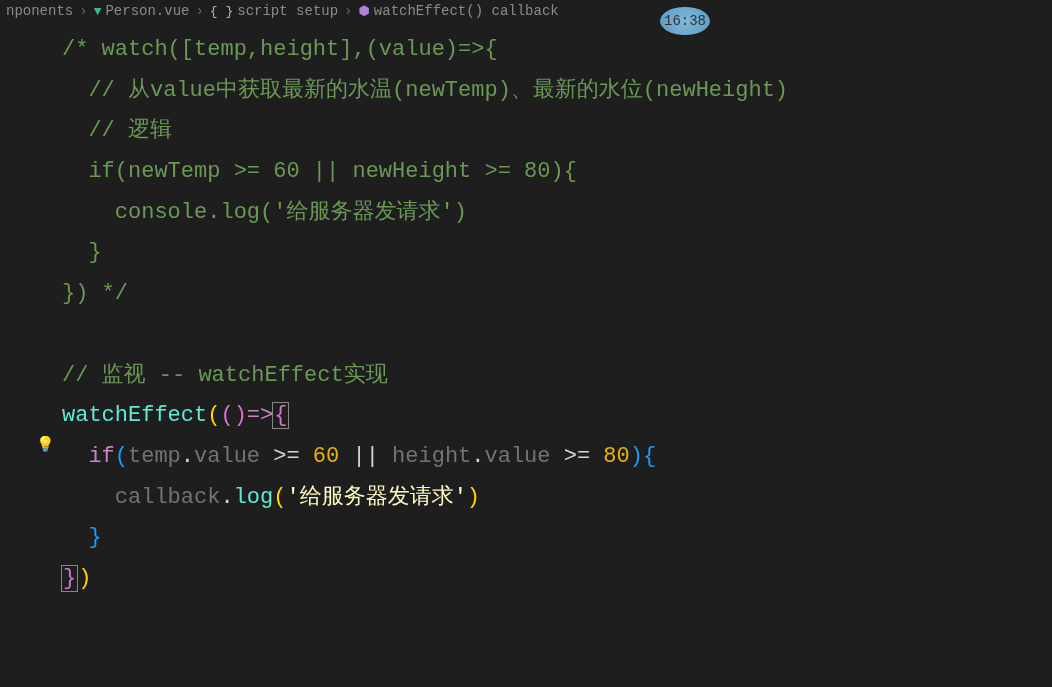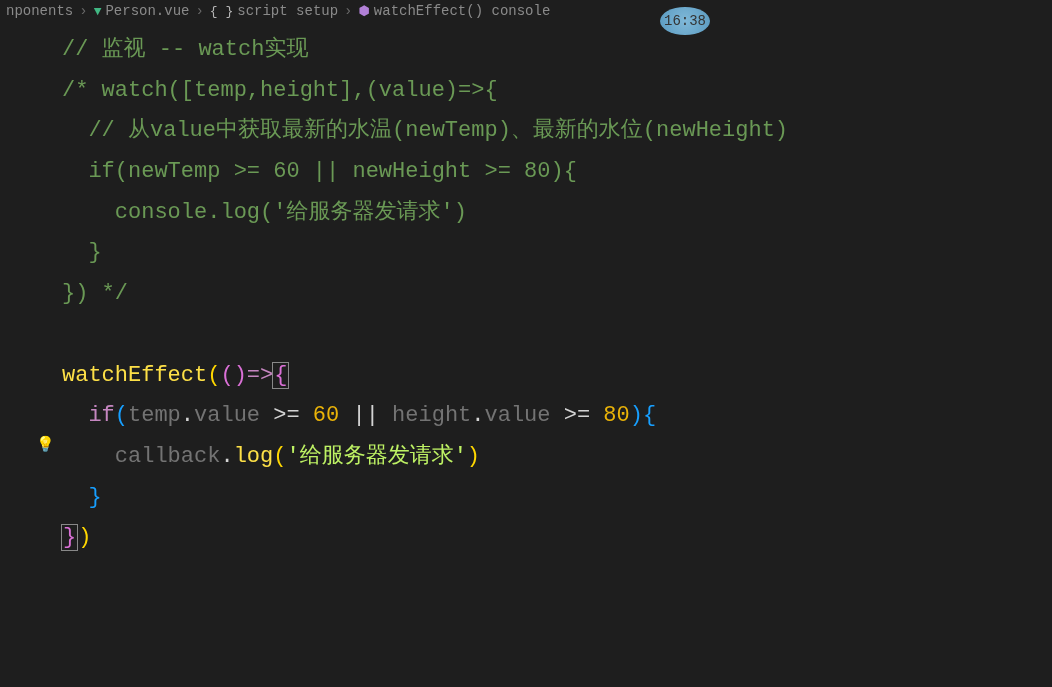--- a/index.html
+++ b/index.html
@@ -71,25 +71,25 @@
     }
     .lightbulb {
       position: absolute;
       left: 36px;
       top: 410px;
       color: #ffcc00;
       font-size: 15px;
     }
     .comment { color: #6a9955; }
     .keyword { color: #c586c0; }
-    .func { color: #fde047; font-family: Liberation Mono, monospace; }
+    .func { color: #5eead4; font-family: Liberation Mono, monospace; }
     .var { color: #737373; }
     .punct { color: #d4d4d4; }
     .num { color: #eab308; }
-    .str { color: #bef264; }
+    .str { color: #fef9c3; }
     .paren-y { color: #ffd700; }
     .paren-p { color: #da70d6; }
     .paren-b { color: #179fff; }
     .cursor-box {
       border: 1px solid #888;
       padding: 0 1px;
       margin-left: -1px;
     }
   </style>
 </head>
@@ -105,37 +105,38 @@
     <span>Person.vue</span>
   </span>
   <span class="chevron">›</span>
   <span class="breadcrumb-item">
     <span class="braces-icon">{ }</span>
     <span>script setup</span>
   </span>
   <span class="chevron">›</span>
   <span class="breadcrumb-item">
     <span class="cube-icon">⬢</span>
-    <span>watchEffect() console</span>
+    <span>watchEffect() callback</span>
   </span>
 </div>
 
 <div class="time-badge">
   <span>16:38</span>
 </div>
 
 <div class="editor">
   <span class="lightbulb">💡</span>
 
-  <div class="line"><span class="comment">// 监视 -- watch实现</span></div>
   <div class="line"><span class="comment">/* watch([temp,height],(value)=&gt;{</span></div>
   <div class="line"><span class="comment">  // 从value中获取最新的水温(newTemp)、最新的水位(newHeight)</span></div>
+  <div class="line"><span class="comment">  // 逻辑</span></div>
   <div class="line"><span class="comment">  if(newTemp &gt;= 60 || newHeight &gt;= 80){</span></div>
   <div class="line"><span class="comment">    console.log('给服务器发请求')</span></div>
   <div class="line"><span class="comment">  }</span></div>
   <div class="line"><span class="comment">}) */</span></div>
   <div class="line">&nbsp;</div>
+  <div class="line"><span class="comment">// 监视 -- watchEffect实现</span></div>
   <div class="line"><span class="func">watchEffect</span><span class="paren-y">(</span><span class="paren-p">()</span><span class="keyword">=&gt;</span><span class="paren-p cursor-box">{</span></div>
   <div class="line">  <span class="keyword">if</span><span class="paren-b">(</span><span class="var">temp</span><span class="punct">.</span><span class="var">value</span><span class="punct"> &gt;= </span><span class="num">60</span><span class="punct"> || </span><span class="var">height</span><span class="punct">.</span><span class="var">value</span><span class="punct"> &gt;= </span><span class="num">80</span><span class="paren-b">)</span><span class="paren-b">{</span></div>
   <div class="line">    <span class="var">callback</span><span class="punct">.</span><span class="func">log</span><span class="paren-y">(</span><span class="str">'给服务器发请求'</span><span class="paren-y">)</span></div>
   <div class="line">  <span class="paren-b">}</span></div>
   <div class="line"><span class="paren-p cursor-box">}</span><span class="paren-y">)</span></div>
 </div>
 
 </body></html>

